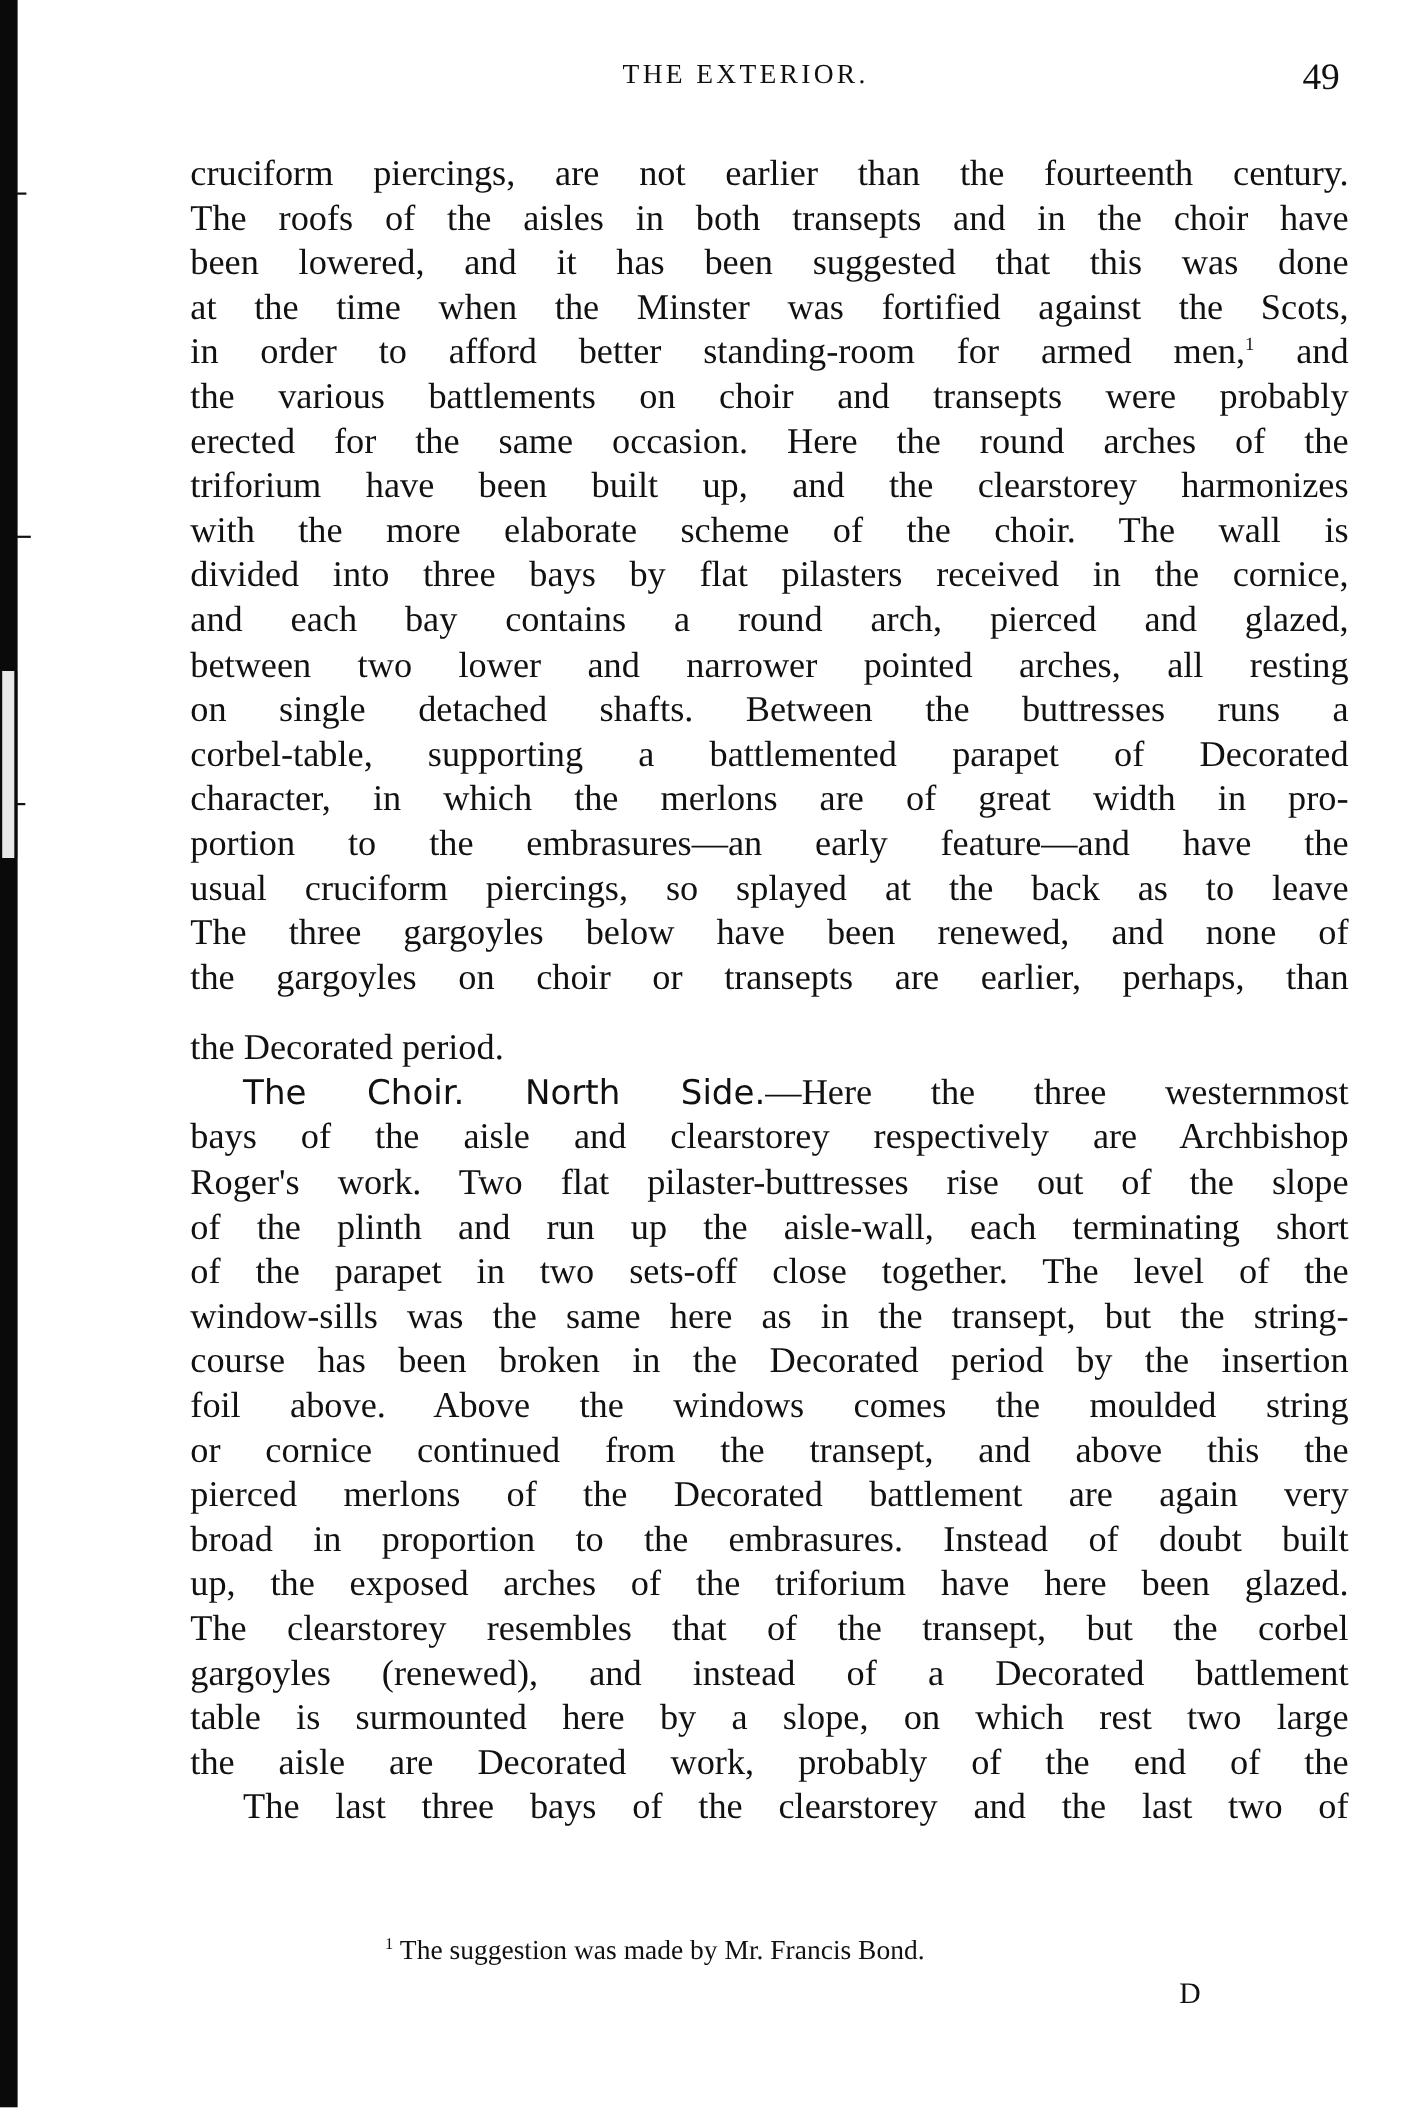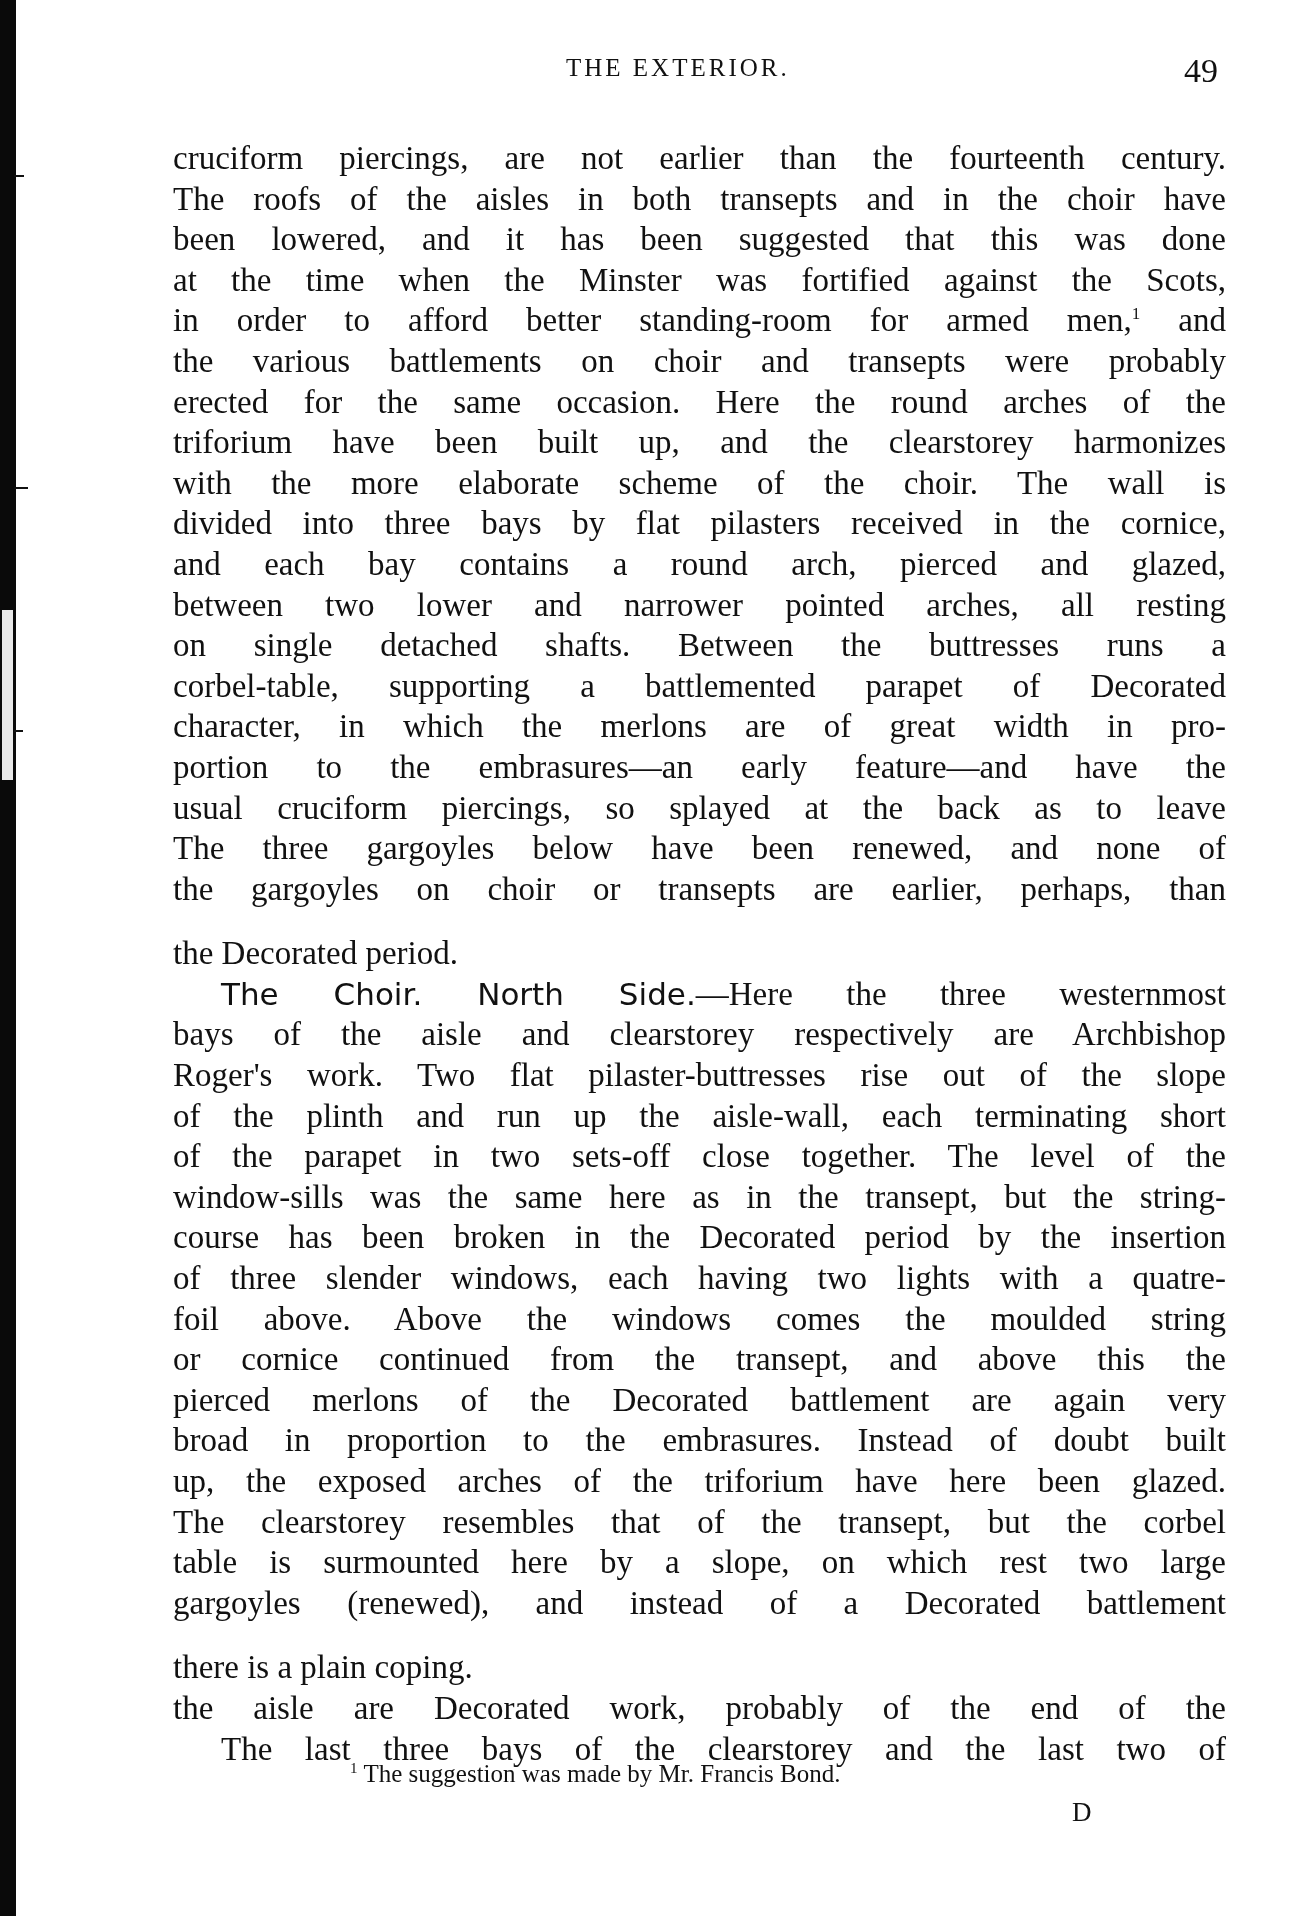--- a/index.html
+++ b/index.html
@@ -68,30 +68,28 @@
   </div>
 
   <div>
     <span class="line indent"><span class="heading">The Choir.  North Side.</span><span>—Here the three westernmost</span></span>
     <span class="line">bays of the aisle and clearstorey respectively are Archbishop</span>
     <span class="line">Roger's work.  Two flat pilaster-buttresses rise out of the slope</span>
     <span class="line">of the plinth and run up the aisle-wall, each terminating short</span>
     <span class="line">of the parapet in two sets-off close together.  The level of the</span>
     <span class="line">window-sills was the same here as in the transept, but the string-</span>
     <span class="line">course has been broken in the Decorated period by the insertion</span>
-    <span class="line">of three slender windows, each having two lights with a quatre-</span>
     <span class="line">foil above.  Above the windows comes the moulded string</span>
     <span class="line">or cornice continued from the transept, and above this the</span>
     <span class="line">pierced merlons of the Decorated battlement are again very</span>
     <span class="line">broad in proportion to the embrasures.  Instead of doubt built</span>
     <span class="line">up, the exposed arches of the triforium have here been glazed.</span>
     <span class="line">The clearstorey resembles that of the transept, but the corbel</span>
+    <span class="line">gargoyles (renewed), and instead of a Decorated battlement</span>
     <span class="line">table is surmounted here by a slope, on which rest two large</span>
-    <span class="line">gargoyles (renewed), and instead of a Decorated battlement</span>
-    <span class="line last">there is a plain coping.</span>
   </div>
 
   <div>
     <span class="line">the aisle are Decorated work, probably of the end of the</span>
     <span class="line indent">The last three bays of the clearstorey and the last two of</span>
   </div>
 </main>
 
 <div class="footnote">
   <sup>1</sup><span>The suggestion was made by Mr. Francis Bond.</span>

